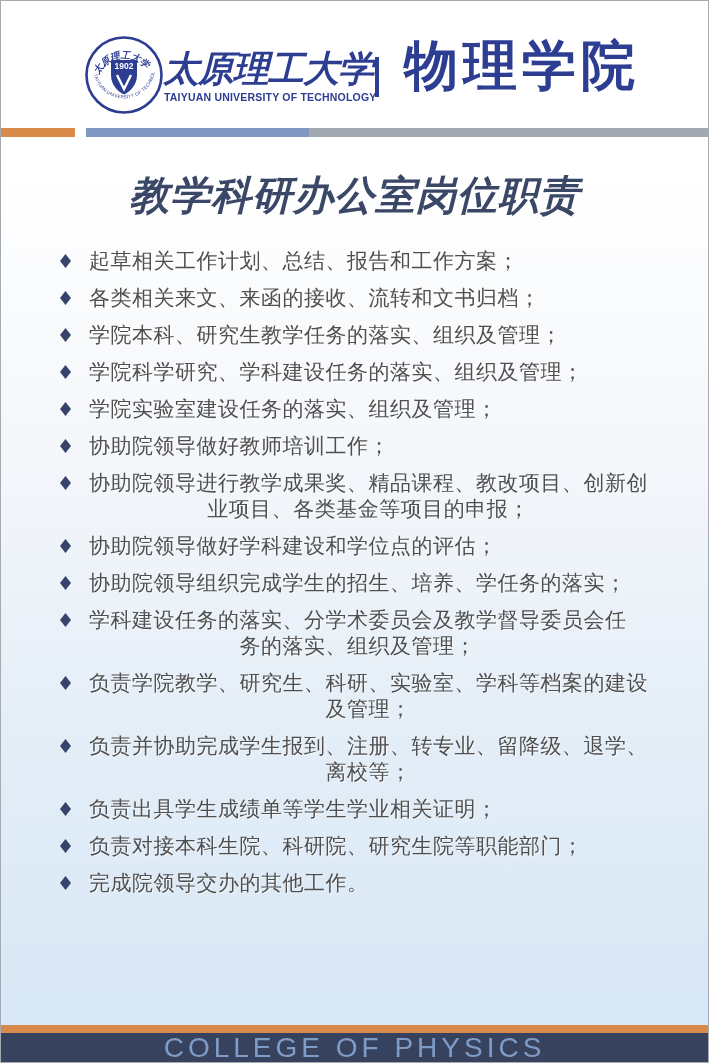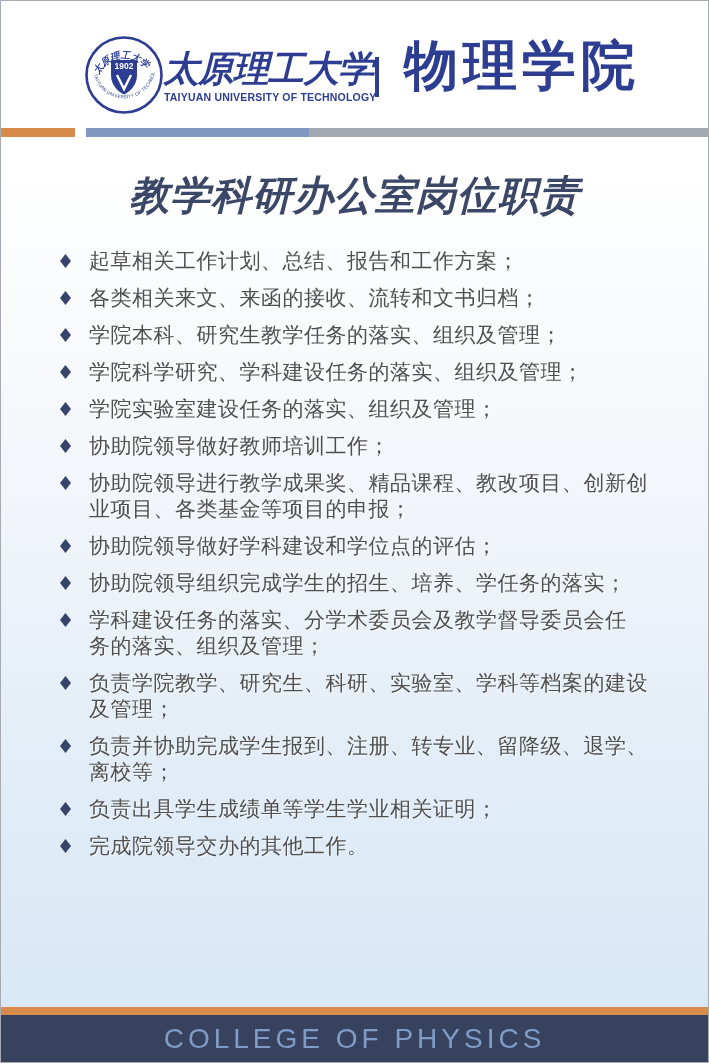--- a/index.html
+++ b/index.html
@@ -66,42 +66,42 @@
     margin:0; text-align:center;
     font-size:40px; line-height:44px; font-weight:bold;
     letter-spacing:1px;
     color:var(--title-navy,#3a4766);
     font-style:italic;
   }
 
   
   .duties {
     position:absolute; top:247px; left:57px; right:50px;
-    margin:0; padding:0; list-style:none;
+    margin:0; padding:0; list-style:none;text-align:center;
   }
   .duty { display:flex; align-items:flex-start; margin-bottom:11px; }
   .bullet {
     flex:none;
     width:11px; height:14px;
     margin:6px 18px 0 2px;
     background:var(--bullet-navy,#36446b);
     clip-path:polygon(50% 0, 100% 50%, 50% 100%, 0 50%);
   }
   .duty-text {
     font-size:21px; line-height:26px; letter-spacing:0.5px;
     color:var(--text-gray,#4f4f4f);
     white-space:pre-line;
     text-shadow:1px 1px 0 rgba(255,255,255,0.65);
   }
 
   
   .footer { position:absolute; left:0; right:0; bottom:0; }
   .footer-accent { height:8px; background:var(--accent-orange,#d78a4a); }
   .footer-bar {
-    height:47px;
+    height:29px;
     background:var(--footer-navy,#37425f);
     display:flex; align-items:center; justify-content:center;
   }
   .footer-text {
     font-size:28px; letter-spacing:4px; font-weight:400;
     color:var(--footer-text,#7f9cc6);
     white-space:nowrap;
   }
 </style>
 </head>
@@ -207,20 +207,24 @@
       <span class="bullet"></span>
       <span class="duty-text">负责并协助完成学生报到、注册、转专业、留降级、退学、
 离校等；</span>
     </li>
 
     <li class="duty">
       <span class="bullet"></span>
       <span class="duty-text">负责出具学生成绩单等学生学业相关证明；</span>
     </li>
 
+    <li class="duty">
+      <span class="bullet"></span>
+      <span class="duty-text">负责对接本科生院、科研院、研究生院等职能部门；</span>
+    </li>
 
     <li class="duty">
       <span class="bullet"></span>
       <span class="duty-text">完成院领导交办的其他工作。</span>
     </li>
   </ul>
 
   <footer class="footer">
     <div class="footer-accent"></div>
     <div class="footer-bar">

